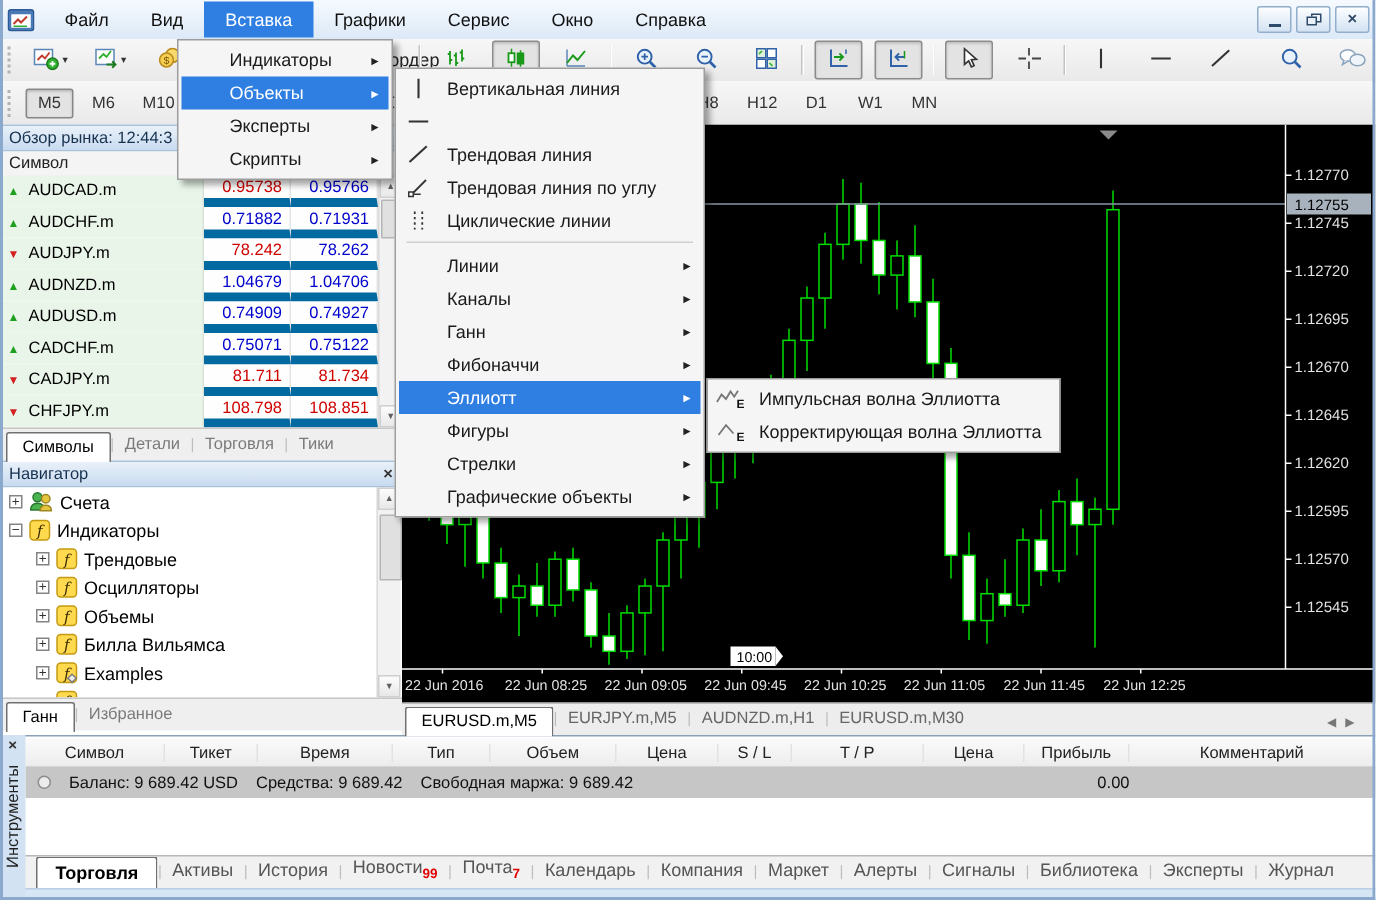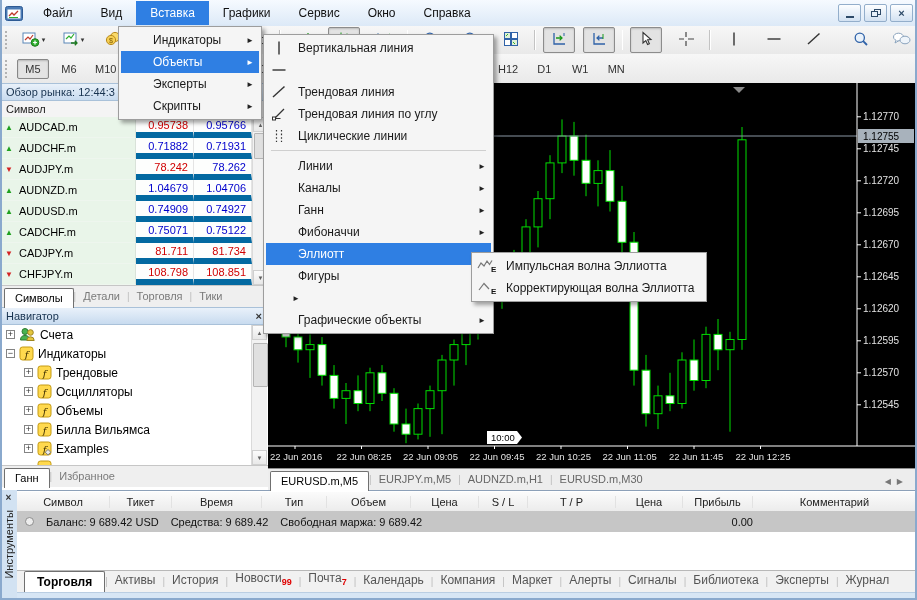--- a/index.html
+++ b/index.html
@@ -101,21 +101,21 @@
   .menu{position:absolute;background:#f5f5f5;border:1px solid #9d9d9d;box-shadow:3px 3px 4px rgba(0,0,0,.35);
         padding:2px;z-index:60;font-size:12px;box-sizing:border-box}
   .menu-item{display:flex;align-items:center;height:22px;color:#1a1a1a}
   .menu-item.hl{background:#2f7fe3;color:#fff}
   .mi-icon{width:26px;display:flex;justify-content:center;flex:none}
   .mi-label{flex:1;padding-left:6px;white-space:nowrap}
   .mi-arrow{font-size:8px;padding-right:5px;color:#222}
   .menu-item.hl .mi-arrow{color:#fff}
   .menu-sep{height:1px;background:#cfcfcf;margin:3px 5px 4px}
   #menu-insert{left:118px;top:26px;width:144px}
-  #menu-objects{left:263px;top:34px;width:231px}
+  #menu-objects{left:263px;top:45px;width:207px}
   #menu-elliott{left:471px;top:252px;width:236px}
 </style>
 </head>
 <body>
 
 <div id="root">
 
   <div id="menubar">
     <span id="app-icon">
       <svg width="18" height="15" viewBox="0 0 18 15">
@@ -776,20 +776,21 @@
         <span class="mi-label">Эллиотт</span>
         <span class="mi-arrow">►</span>
       </div>
       <div class="menu-item">
         <span class="mi-icon"></span>
         <span class="mi-label">Фигуры</span>
         <span class="mi-arrow">►</span>
       </div>
       <div class="menu-item">
         <span class="mi-icon"></span>
+        <span class="mi-label">Стрелки</span>
         <span class="mi-arrow">►</span>
       </div>
       <div class="menu-item">
         <span class="mi-icon"></span>
         <span class="mi-label">Графические объекты</span>
         <span class="mi-arrow">►</span>
       </div>
     </div>
   <div id="menu-elliott" class="menu">
       <div class="menu-item">

